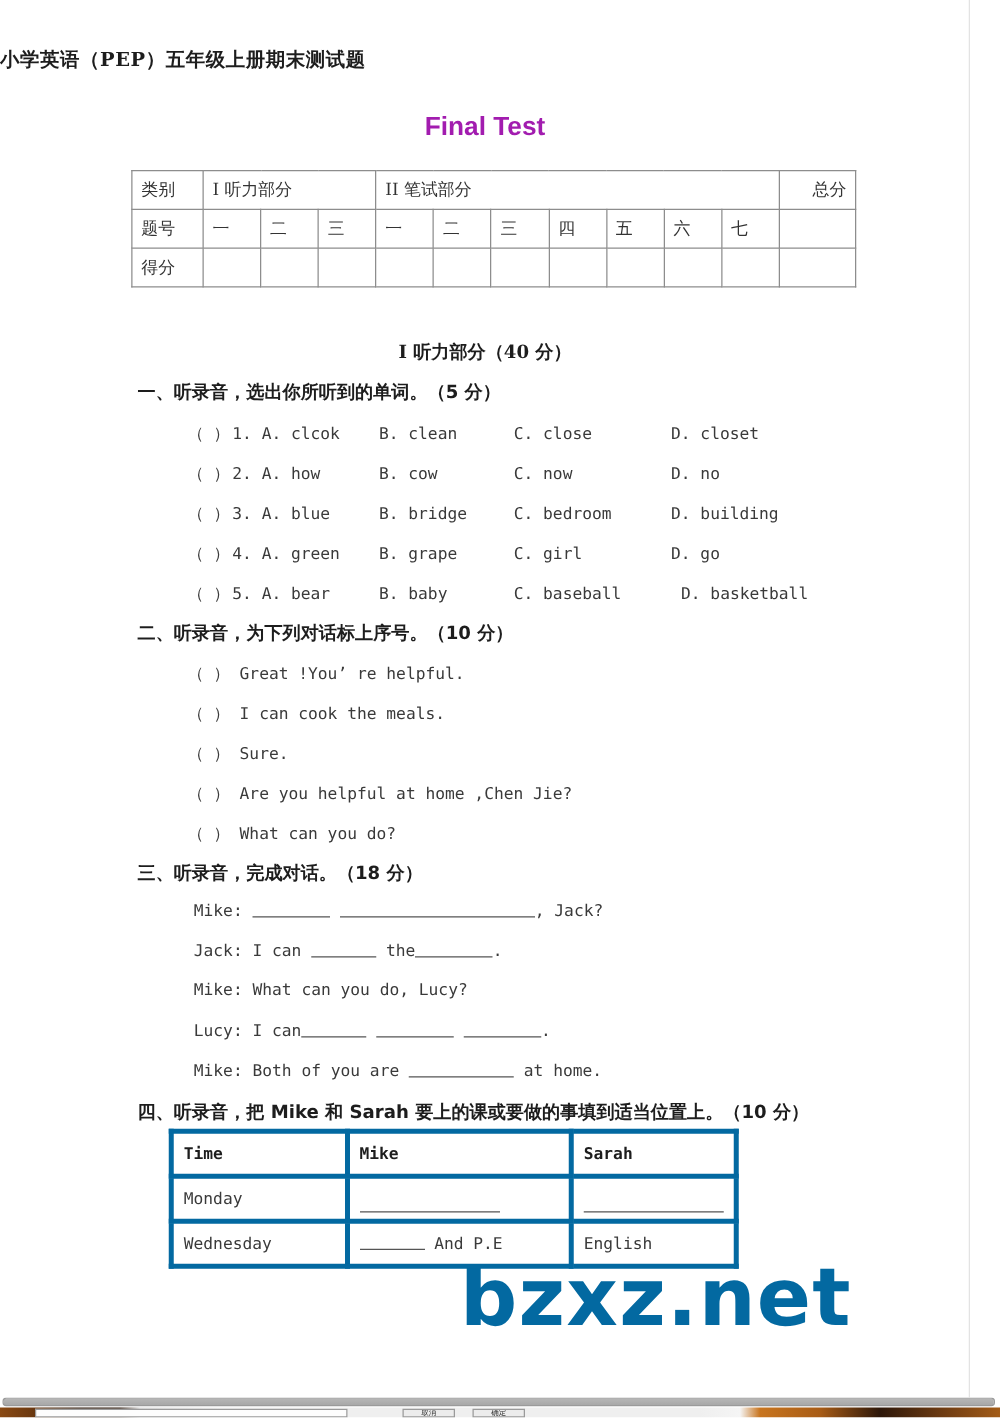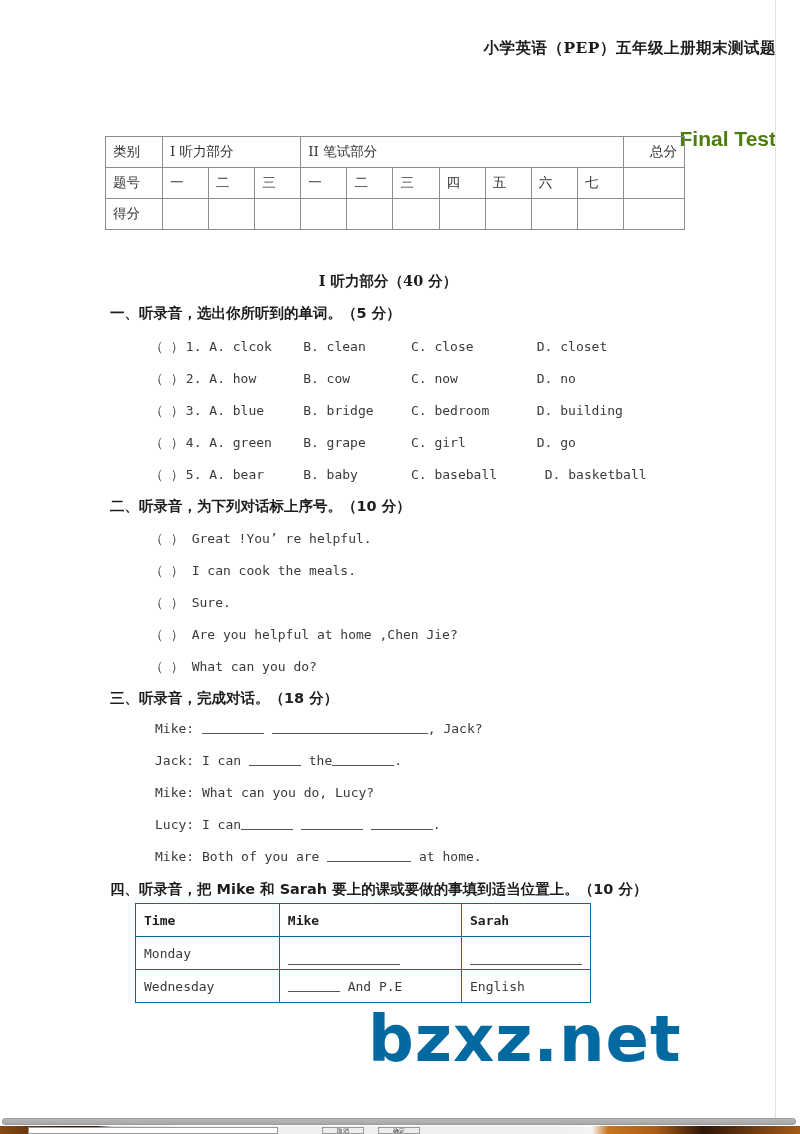--- a/index.html
+++ b/index.html
@@ -43,37 +43,36 @@
     z-index: 0;
   }
 
   .content { position: relative; z-index: 2; }
 
   
   #doc-title {
     position: absolute;
     left: 0; top: 38px;
     width: 776px;
-    text-align: right;
+    text-align: left;
     font-family: "DejaVu Serif", "Liberation Serif", serif;
     font-weight: bold;
     font-size: 15.5px;
     letter-spacing: 0.5px;
     color: #1d1d1d;
   }
   #doc-subtitle {
     position: absolute;
     left: 0; top: 90px;
     width: 776px;
-    text-align: right;
+    text-align: center;
     font-family: "Liberation Sans", "DejaVu Sans", sans-serif;
     font-weight: bold;
     font-size: 21px;
-    color: #4d7c0f;
-    margin-top: 37px;
+    color: #a21caf;
   }
 
   
   #score-table {
     position: absolute;
     left: 105px;
     top: 136px;
     width: 580px;
     border-collapse: collapse;
     font-family: "DejaVu Serif", "Liberation Serif", serif;
@@ -152,21 +151,21 @@
     position: absolute;
     left: 135px;
     top: 903px;
     width: 456px;
     border-collapse: collapse;
     font-family: "DejaVu Sans Mono", "Liberation Mono", monospace;
     font-size: 13px;
     color: #3a3a3a;
   }
   #schedule-table td {
-    border: 1px solid #0369a1;
+    border: 4px solid #0369a1;
     height: 32px;
     padding: 0 8px;
     vertical-align: middle;
     white-space: nowrap;
   }
   #schedule-table tr.hdr td { font-weight: bold; color: #1d1d1d; }
   #schedule-table td.c0 { width: 130px; }
   #schedule-table td.c1 { width: 168px; }
 
   

